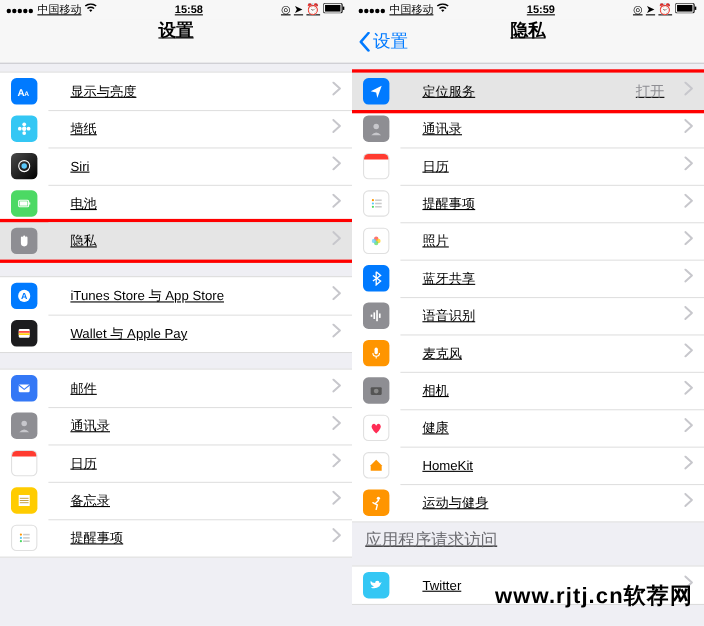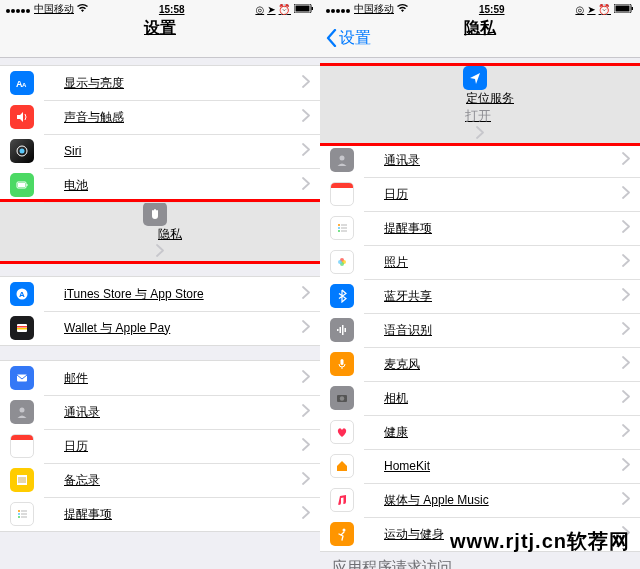--- a/index.html
+++ b/index.html
@@ -29,23 +29,23 @@
   .group.first { margin-top:7px; }
   .row {
     min-height:34px; display:flex; align-items:center; padding:0 10px 0 10px;
     position:relative;
   }
   .row + .row::before {
     content:""; position:absolute; left:44px; right:0; top:0; height:1px; background:#e0e0e0;
   }
   .row .appicon { width:24px; height:24px; border-radius:5px; margin-right:10px; display:flex; align-items:center; justify-content:center; flex-shrink:0; }
   .row .label { flex:1; font-size:12px; color:#000;margin-left:20px; }
-  .row .value { font-size:13px; color:#8e8e93; margin-right:4px; }
+  .row .value { font-size:13px; color:#8e8e93; margin-right:18px; }
   .row .chev { color:#c7c7cc; }
-  .row.highlight { box-shadow: 0 0 0 3px #ff0000; z-index:5; background:#e5e5e5;flex-direction:column; }
+  .row.highlight { box-shadow: 0 0 0 3px #ff0000; z-index:5; background:#e5e5e5; }
 
   .groupfooter { font-size:15px; color:#6d6d72; padding:6px 12px 0 12px; }
 
   .watermark { position:absolute; right:10px; bottom:14px; font-size:20px; font-weight:bold; color:#000; letter-spacing:1px; }
 
   
   .bg-blue{background:#007aff}.bg-teal{background:#34c7f4}.bg-red{background:#ff3b30}
   .bg-siri{background:linear-gradient(135deg,#4a4a4a,#000)}
   .bg-green{background:#4cd964}.bg-grey{background:#8e8e93}.bg-orange{background:#ff9500}
   .bg-white{background:#fff;border:1px solid #e0e0e0}.bg-yellow{background:#ffcc00}.bg-dark{background:#1c1c1e}.bg-navy{background:#3478f6}
@@ -93,27 +93,30 @@
                 <text x="7" y="11" font-size="6" fill="#fff" font-weight="bold">A</text>
               </svg>
             </div>
     <div class="label">显示与亮度</div>
 
     <div class="chev"><svg width="8" height="13" viewBox="0 0 8 13">
                 <path d="M1 1 L7 6.5 L1 12" stroke="#c7c7cc" stroke-width="1.8" fill="none" stroke-linecap="round" stroke-linejoin="round"></path>
               </svg></div>
   </div>
           <div class="row">
-    <div class="appicon bg-red">
-              <svg viewBox="0 0 14 14">
-                <path d="M2 5 L5 5 L8 2 L8 12 L5 9 L2 9 Z" fill="#fff"></path>
-                <path d="M10 4 Q12 7 10 10" stroke="#fff" fill="none"></path>
-              </svg>
-            </div>
-    <div class="label">声音与触感</div>
+    <div class="appicon bg-teal">
+              <svg viewBox="0 0 14 14">
+                <circle cx="7" cy="7" r="2" fill="#fff"></circle>
+                <circle cx="7" cy="3" r="1.7" fill="#fff"></circle>
+                <circle cx="7" cy="11" r="1.7" fill="#fff"></circle>
+                <circle cx="3" cy="7" r="1.7" fill="#fff"></circle>
+                <circle cx="11" cy="7" r="1.7" fill="#fff"></circle>
+              </svg>
+            </div>
+    <div class="label">墙纸</div>
 
     <div class="chev"><svg width="8" height="13" viewBox="0 0 8 13">
                 <path d="M1 1 L7 6.5 L1 12" stroke="#c7c7cc" stroke-width="1.8" fill="none" stroke-linecap="round" stroke-linejoin="round"></path>
               </svg></div>
   </div>
           <div class="row">
     <div class="appicon bg-siri">
               <svg viewBox="0 0 14 14">
                 <circle cx="7" cy="7" r="5" fill="none" stroke="#fff" stroke-width="1"></circle>
                 <circle cx="7" cy="7" r="2.5" fill="#5ac8fa"></circle>
@@ -426,32 +429,20 @@
                 <path d="M2 7 L7 2 L12 7 L12 12 L2 12 Z" fill="#ff9500"></path>
               </svg>
             </div>
     <div class="label">HomeKit</div>
 
     <div class="chev"><svg width="8" height="13" viewBox="0 0 8 13">
                 <path d="M1 1 L7 6.5 L1 12" stroke="#c7c7cc" stroke-width="1.8" fill="none" stroke-linecap="round" stroke-linejoin="round"></path>
               </svg></div>
   </div>
           <div class="row">
-    <div class="appicon bg-white">
-              <svg viewBox="0 0 14 14">
-                <path d="M5 3 L11 2 L11 9 Q11 11 9 11 Q7.5 11 8.5 9 L8.5 4.5 L6 5 L6 10 Q6 12 4 12 Q2.5 12 3.5 10 Z" fill="#ff2d55"></path>
-              </svg>
-            </div>
-    <div class="label">媒体与 Apple Music</div>
-
-    <div class="chev"><svg width="8" height="13" viewBox="0 0 8 13">
-                <path d="M1 1 L7 6.5 L1 12" stroke="#c7c7cc" stroke-width="1.8" fill="none" stroke-linecap="round" stroke-linejoin="round"></path>
-              </svg></div>
-  </div>
-          <div class="row">
     <div class="appicon bg-orange">
               <svg viewBox="0 0 14 14">
                 <circle cx="9" cy="3" r="1.5" fill="#fff"></circle>
                 <path d="M9 5 L6 8 L8 9 L7 13 M6 8 L4 7" stroke="#fff" stroke-width="1.3" fill="none" stroke-linecap="round"></path>
               </svg>
             </div>
     <div class="label">运动与健身</div>
 
     <div class="chev"><svg width="8" height="13" viewBox="0 0 8 13">
                 <path d="M1 1 L7 6.5 L1 12" stroke="#c7c7cc" stroke-width="1.8" fill="none" stroke-linecap="round" stroke-linejoin="round"></path>

